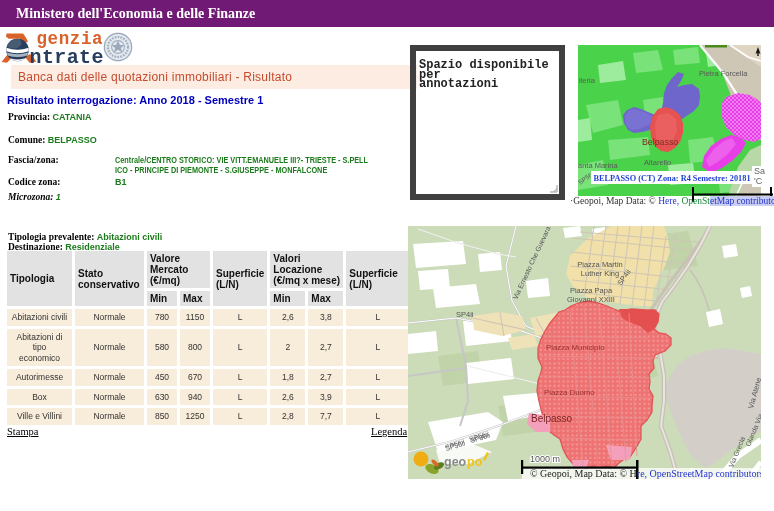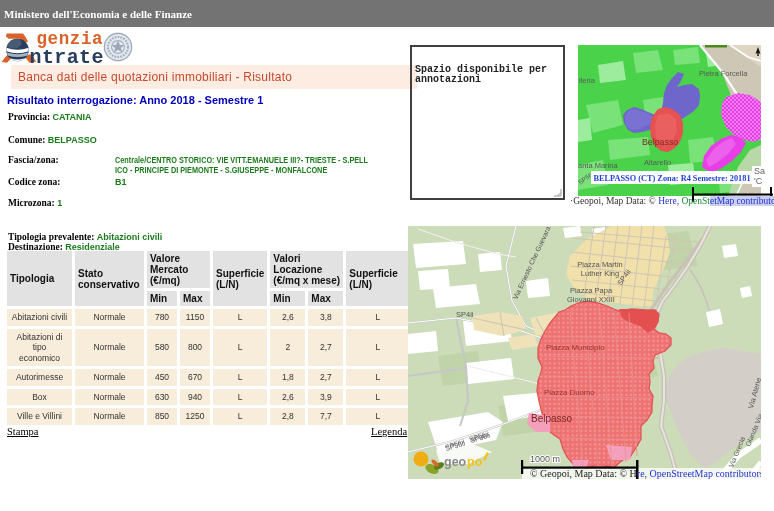--- a/index.html
+++ b/index.html
@@ -1,27 +1,27 @@
 <!DOCTYPE html>
 <html><head>
 <meta charset="utf-8">
 <style>
 html,body{margin:0;padding:0;background:#fff;}
 body{width:774px;height:511px;position:relative;font-family:"Liberation Sans",sans-serif;overflow:hidden;}
 .abs{position:absolute;}
-#topbar{left:0;top:0;width:774px;height:27px;background:#737373;color:#fff;font-family:"Liberation Serif",serif;font-weight:bold;font-size:11px;line-height:28px;padding-left:4px;box-sizing:border-box;}
+#topbar{left:0;top:0;width:774px;height:27px;background:#701a75;color:#fff;font-family:"Liberation Serif",serif;font-weight:bold;font-size:14px;line-height:28px;padding-left:16px;box-sizing:border-box;}
 #banner{left:11px;top:65px;width:406px;height:24px;background:#fcece1;color:#c64a2e;font-size:12px;letter-spacing:0.25px;line-height:24px;padding-left:7px;box-sizing:border-box;}
 #heading{left:7px;top:94px;color:#0000bb;font-weight:bold;font-size:11px;}
 .row{position:absolute;left:8px;font-family:"Liberation Serif",serif;font-weight:bold;font-size:9.5px;color:#000;line-height:12px;}
 .val{font-family:"Liberation Sans",sans-serif;font-weight:bold;font-size:9px;color:#1b7a1b;}
 #stampa,#legenda{font-family:"Liberation Serif",serif;font-size:10.5px;color:#000;text-decoration:underline;}
 table{border-collapse:separate;border-spacing:3px;font-size:9px;table-layout:fixed;}
 th{background:#e2e2e2;font-weight:bold;text-align:left;vertical-align:top;padding:2px 3px;color:#111;font-size:10px;line-height:11px;box-sizing:border-box;}
 td{background:#f8ecda;color:#333;text-align:center;vertical-align:middle;padding:3px 4px;font-size:8.5px;line-height:10.5px;box-sizing:border-box;}
-#annot{left:410px;top:45px;width:155px;height:155px;border:2px solid #404040;box-sizing:border-box;font-family:"Liberation Mono",monospace;font-weight:bold;font-size:10px;line-height:9.7px;padding:18px 0 0 3px;color:#222;white-space:pre-line;}
+#annot{left:410px;top:45px;width:155px;height:155px;border:6px solid #404040;box-sizing:border-box;font-family:"Liberation Mono",monospace;font-weight:bold;font-size:12px;line-height:9.7px;padding:10px 0 0 3px;color:#222;white-space:pre-line;}
 </style>
 </head>
 <body>
 <div id="topbar" class="abs">Ministero dell'Economia e delle Finanze</div>
 
 <div class="abs" id="logo" style="left:0px;top:29px;width:140px;height:36px;text-align:right;">
 <svg width="140" height="36" viewBox="0 0 140 36">
 
   <path d="M6.5,4.5 L23,4.5 L25,7 L22.5,9.8 L8.5,9.8 L6,7.5 Z" fill="#d9622b"></path>
   <path d="M19.5,9.8 L25,7 L28,12.5 L23.5,15 Z" fill="#d9622b"></path>
@@ -52,21 +52,21 @@
 </div>
 
 <div id="banner" class="abs">Banca dati delle quotazioni immobiliari - Risultato</div>
 <div id="heading" class="abs">Risultato interrogazione: Anno 2018 - Semestre 1</div>
 
 <div class="row" style="top:111px;">Provincia: <span class="val">CATANIA</span></div>
 <div class="row" style="top:134px;">Comune: <span class="val">BELPASSO</span></div>
 <div class="row" style="top:154px;">Fascia/zona:</div>
 <div class="abs val" style="left:115px;top:154.5px;line-height:10.5px;transform:scaleX(0.81);transform-origin:0 0;">Centrale/CENTRO STORICO: VIE VITT.EMANUELE III?- TRIESTE - S.PELL<br>ICO - PRINCIPE DI PIEMONTE - S.GIUSEPPE - MONFALCONE</div>
 <div class="row" style="top:175.5px;">Codice zona: <span class="val" style="position:absolute;left:107px;top:0.5px;">B1</span></div>
-<div class="row" style="top:197px;">Microzona: <span class="val">1</span></div>
+<div class="row" style="top:191px;font-style:italic;">Microzona: <span class="val">1</span></div>
 <div class="row" style="top:219px;margin-top:12px;">Tipologia prevalente: <span class="val">Abitazioni civili</span></div>
 <div class="row" style="top:241px;">Destinazione: <span class="val">Residenziale</span></div>
 
 <div class="abs" style="left:4px;top:248px;">
 <table>
 <colgroup>
         <col style="width:65px">
         <col style="width:69px">
         <col style="width:30px">
         <col style="width:30px">

